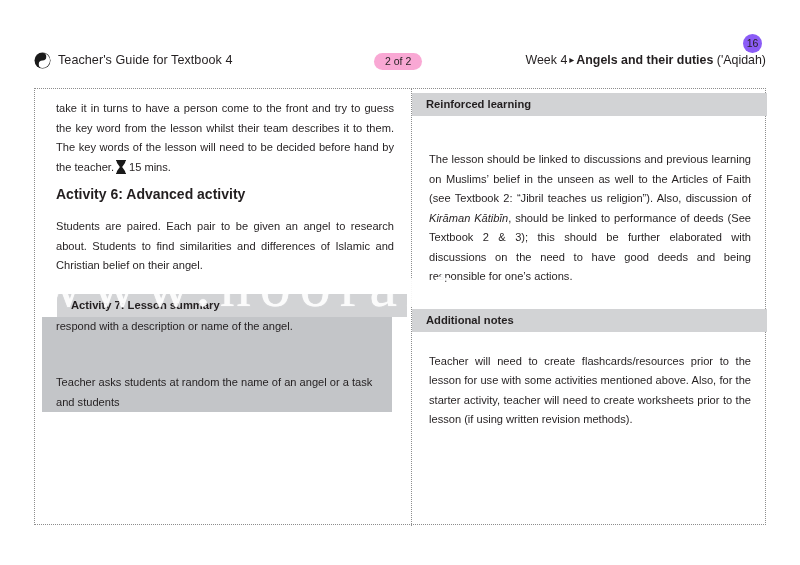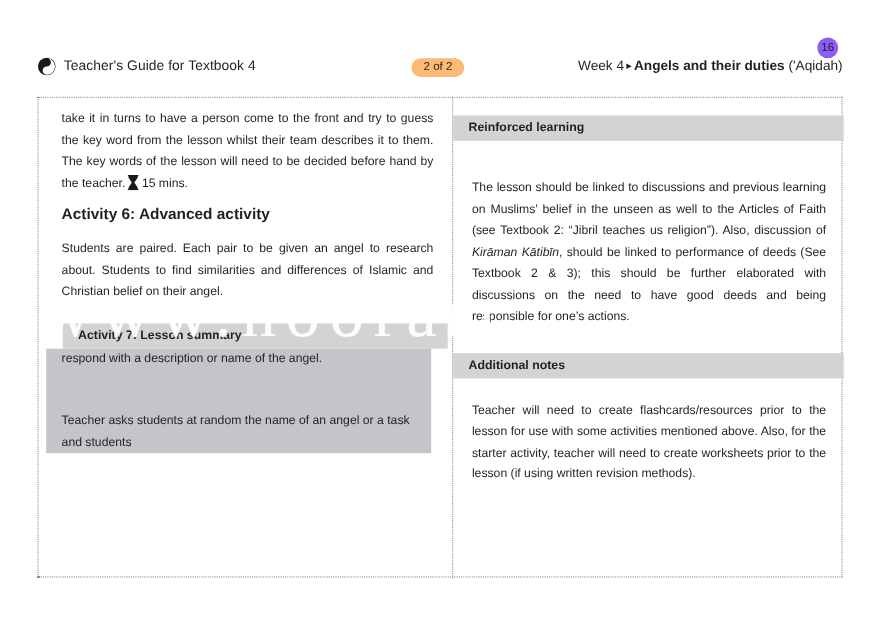--- a/index.html
+++ b/index.html
@@ -52,21 +52,21 @@
     color: #231f20;
     letter-spacing: 0.05px;
     white-space: nowrap;
     line-height: 17px;
   }
 
   .pill {
     position: absolute;
     left: 340px;
     top: 1px;
-    background: #fdba74;
+    background: #f9a8d4;
     border-radius: 9px;
     padding: 2px 11px 3px;
     font-size: 10.5px;
     color: #231f20;
     line-height: 12px;
     white-space: nowrap;
   }
 
   .header-right {
     position: absolute;
@@ -252,21 +252,21 @@
 
       <div class="grey-block">
         <div class="para nojust" style="padding-bottom:26px;">respond with a description or name of the angel.</div>
         <div class="para nojust" style="padding-top:11px;">Teacher asks students at random the name of an angel or a task and students</div>
       </div>
 
     </div>
 
     <div class="col col-right">
 
-      <div class="bar bar-right" style="margin-top:16px;">Reinforced learning</div>
+      <div class="bar bar-right" style="margin-top:4px;">Reinforced learning</div>
 
       <div class="para right-pad" style="padding-top:34px;">
         <span>The lesson should be linked to discussions and previous learning on Muslims’ belief in the unseen as well to the Articles of Faith (see Textbook 2: “Jibril teaches us religion”). Also, discussion of </span><span class="italic">Kirāman Kātibīn</span><span>, should be linked to performance of deeds (See Textbook 2 &amp; 3); this should be further elaborated with discussions on the need to have good deeds and being responsible for one’s actions.</span>
       </div>
 
       <div class="bar bar-right" style="margin-top:22px;">Additional notes</div>
 
       <div class="para right-pad" style="padding-top:20px;">Teacher will need to create flashcards/resources prior to the lesson for use with some activities mentioned above. Also, for the starter activity, teacher will need to create worksheets prior to the lesson (if using written revision methods).</div>
 
     </div>

